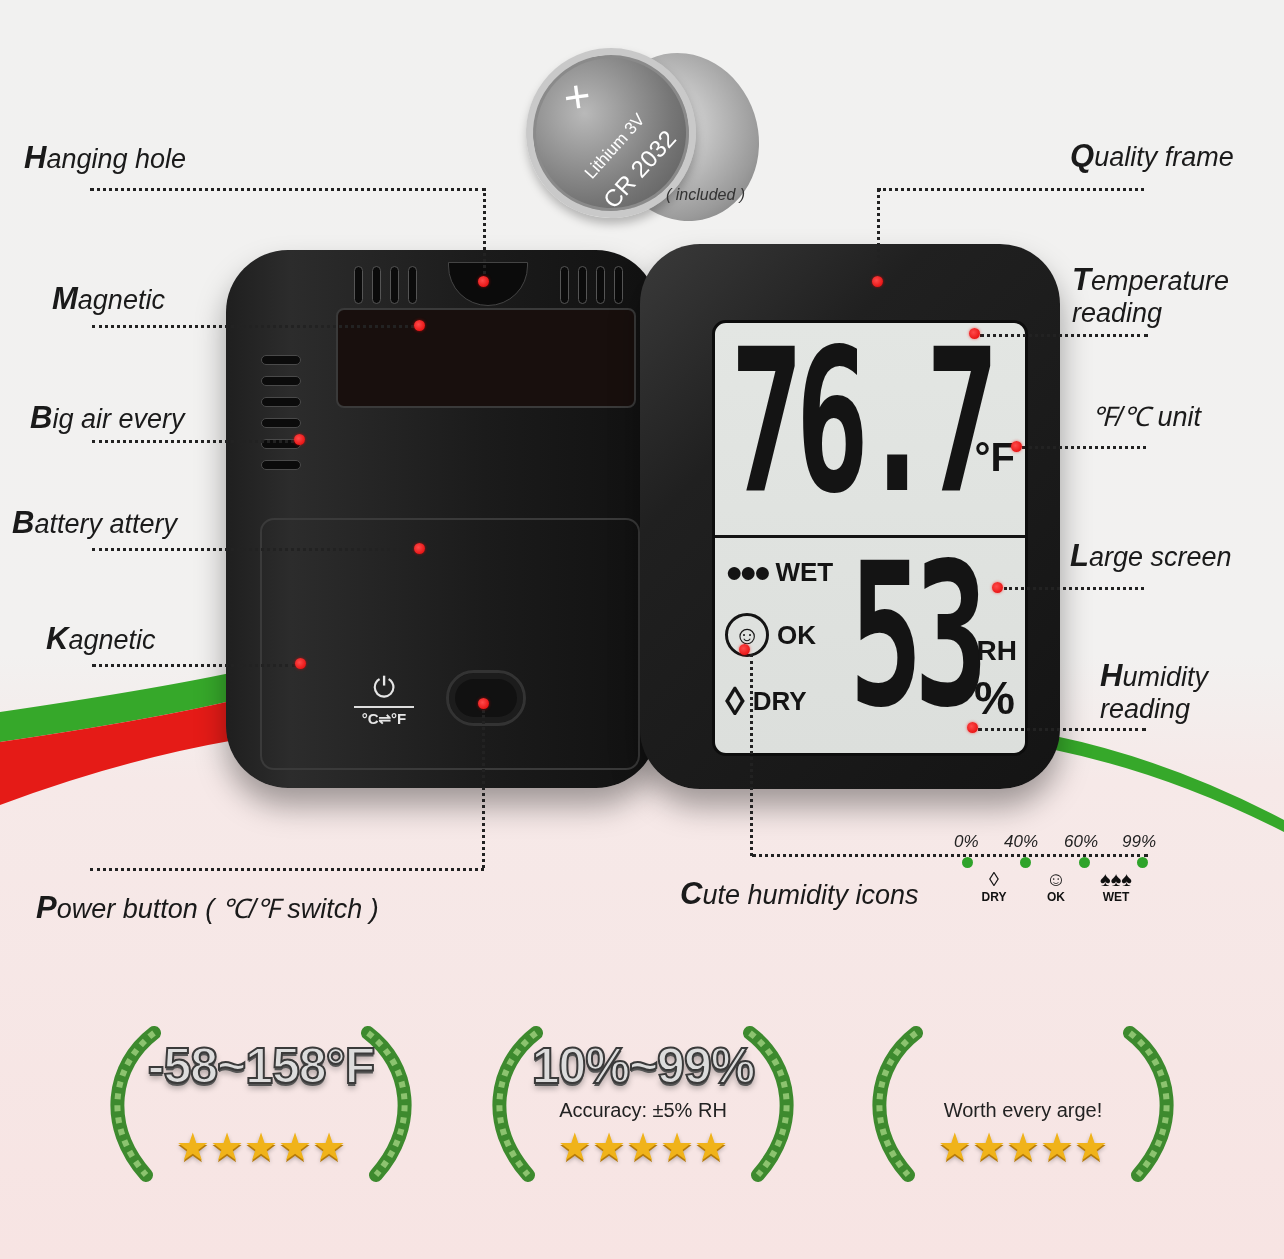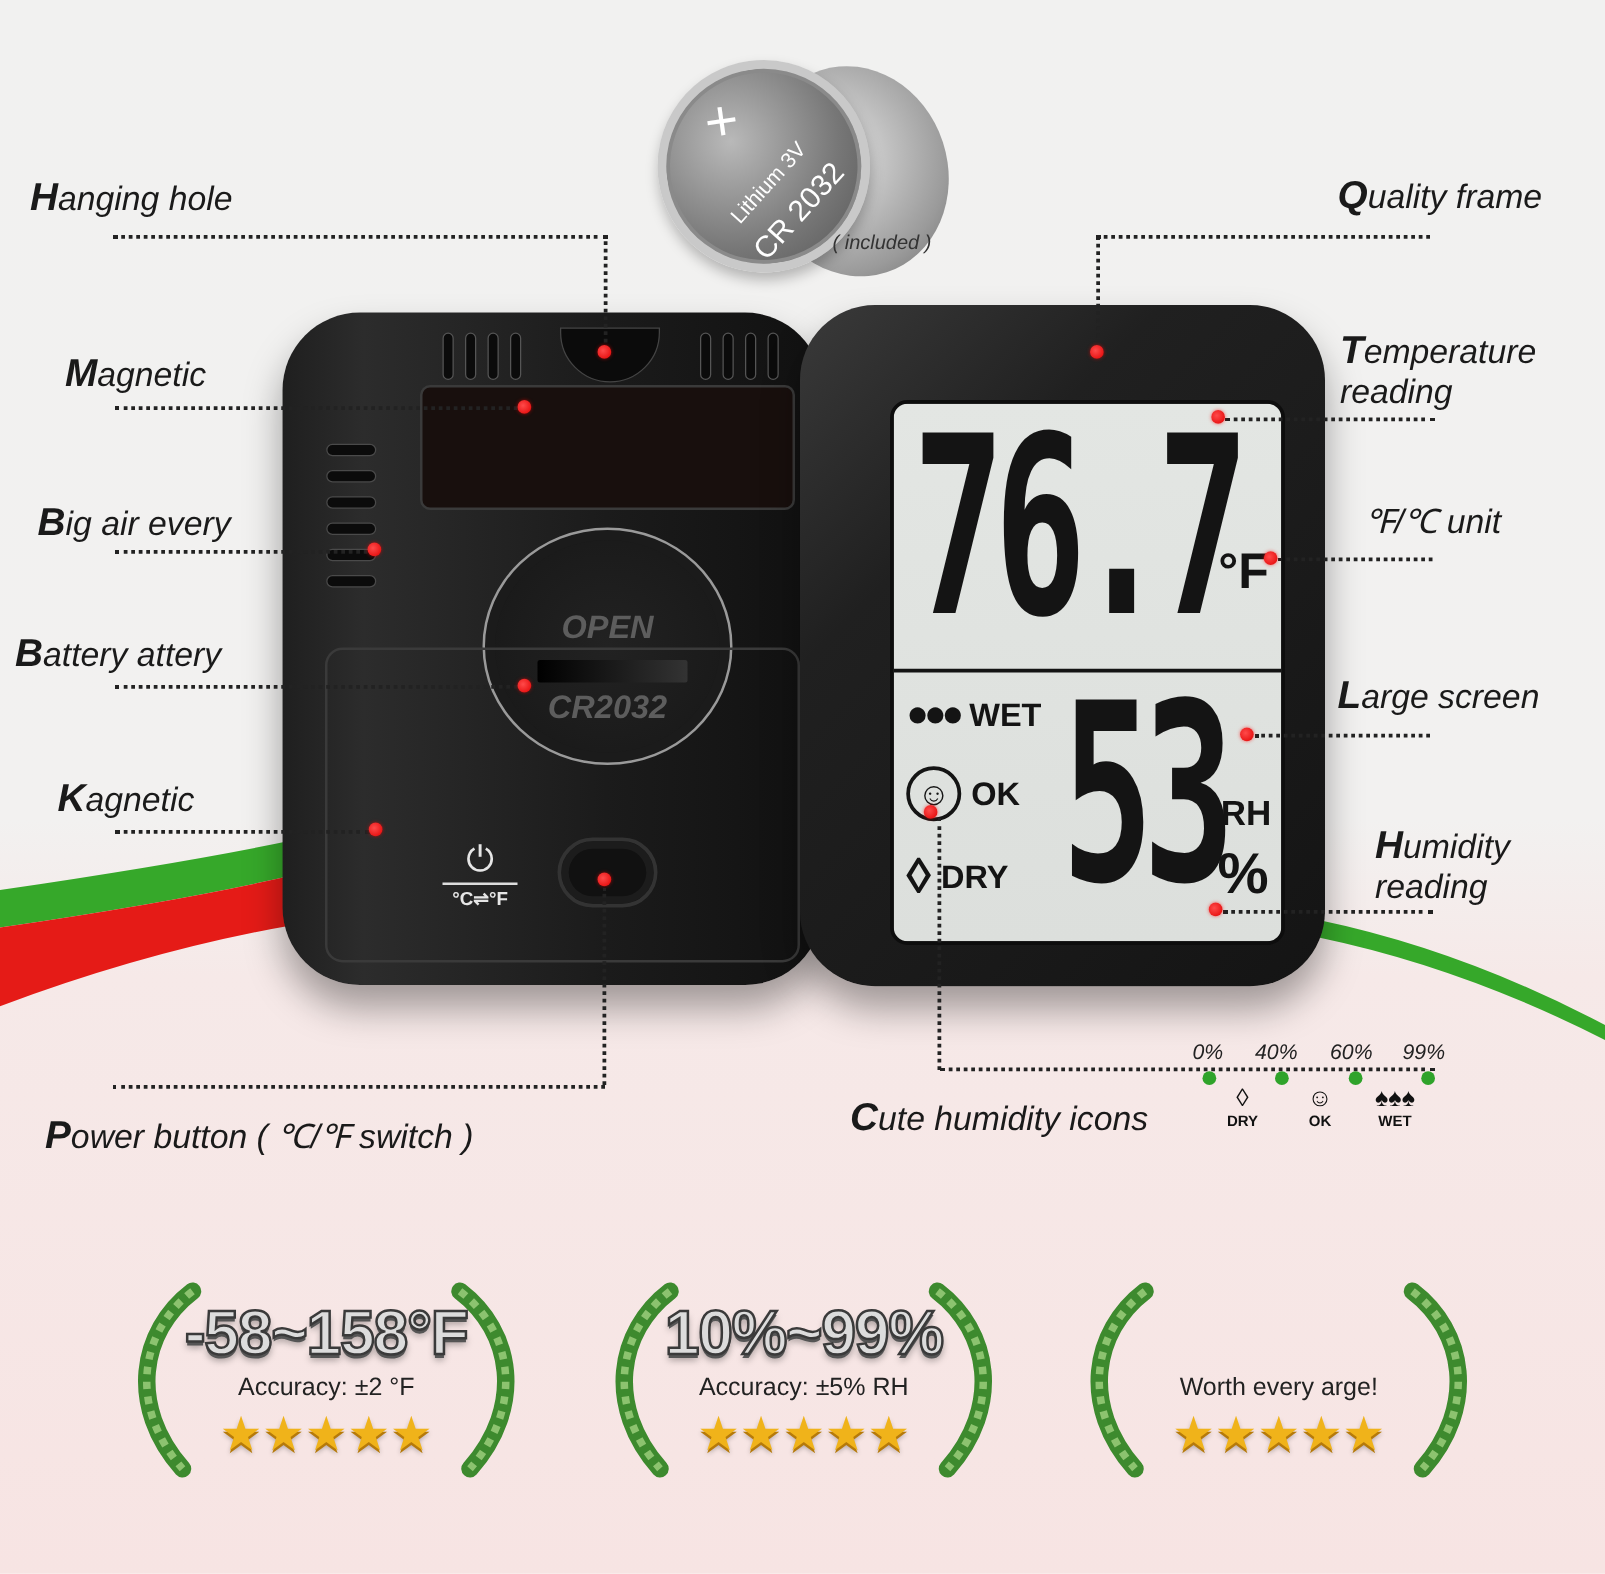--- a/index.html
+++ b/index.html
@@ -171,25 +171,20 @@
   <div class="vent-top" style="left:370px"></div>
   <div class="vent-top" style="left:388px"></div>
   <div class="abs" style="left:222px;top:12px;width:80px;height:44px;border-radius:0 0 40px 40px;background:#0b0b0b;border:1px solid #444"></div>
   <div class="solar"></div>
   <div class="vent-side" style="top:105px"></div>
   <div class="vent-side" style="top:126px"></div>
   <div class="vent-side" style="top:147px"></div>
   <div class="vent-side" style="top:168px"></div>
   <div class="vent-side" style="top:189px"></div>
   <div class="vent-side" style="top:210px"></div>
-  <div class="battery-cover">
-    <div class="bat-open">OPEN</div>
-    <div class="bat-slot"></div>
-    <div class="bat-cr">CR2032</div>
-  </div>
   <div class="kickstand"></div>
   <div class="power-sym">
     <div class="pw">⏻</div>
     <div class="line"></div>
     <div class="sw">°C⇌°F</div>
   </div>
   <div class="power-btn"></div>
 </div>
 
 <div class="dev-front">
@@ -291,21 +286,20 @@
 <div class="badge" style="left:96px">
   <svg class="laurel" style="left:6px" viewBox="0 0 60 160">
       <path d="M52 8 C 10 40, 0 100, 44 150" stroke="#3d8a2e" stroke-width="14" fill="none" stroke-linecap="round"></path>
       <path d="M52 8 C 10 40, 0 100, 44 150" stroke="#8cc36f" stroke-width="6" fill="none" stroke-dasharray="6 6"></path>
     </svg>
   <svg class="laurel" style="right:6px" viewBox="0 0 60 160">
       <path d="M8 8 C 50 40, 60 100, 16 150" stroke="#3d8a2e" stroke-width="14" fill="none" stroke-linecap="round"></path>
       <path d="M8 8 C 50 40, 60 100, 16 150" stroke="#8cc36f" stroke-width="6" fill="none" stroke-dasharray="6 6"></path>
     </svg>
   <div class="badge-title">-58~158°F</div>
-  <div class="badge-sub">Accuracy:  ±2 °F</div>
   <div class="badge-stars">★★★★★</div>
 </div>
 
 <div class="badge" style="left:478px">
   <svg class="laurel" style="left:6px" viewBox="0 0 60 160">
       <path d="M52 8 C 10 40, 0 100, 44 150" stroke="#3d8a2e" stroke-width="14" fill="none" stroke-linecap="round"></path>
       <path d="M52 8 C 10 40, 0 100, 44 150" stroke="#8cc36f" stroke-width="6" fill="none" stroke-dasharray="6 6"></path>
     </svg>
   <svg class="laurel" style="right:6px" viewBox="0 0 60 160">
       <path d="M8 8 C 50 40, 60 100, 16 150" stroke="#3d8a2e" stroke-width="14" fill="none" stroke-linecap="round"></path>

